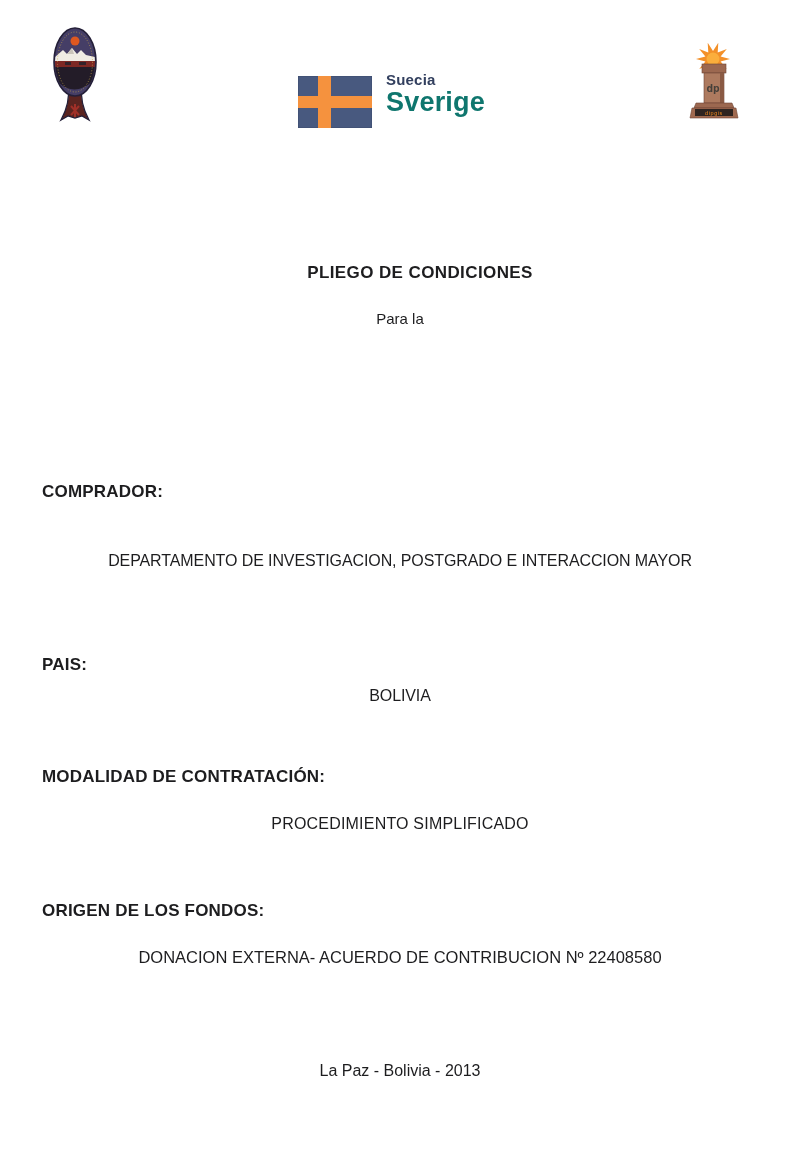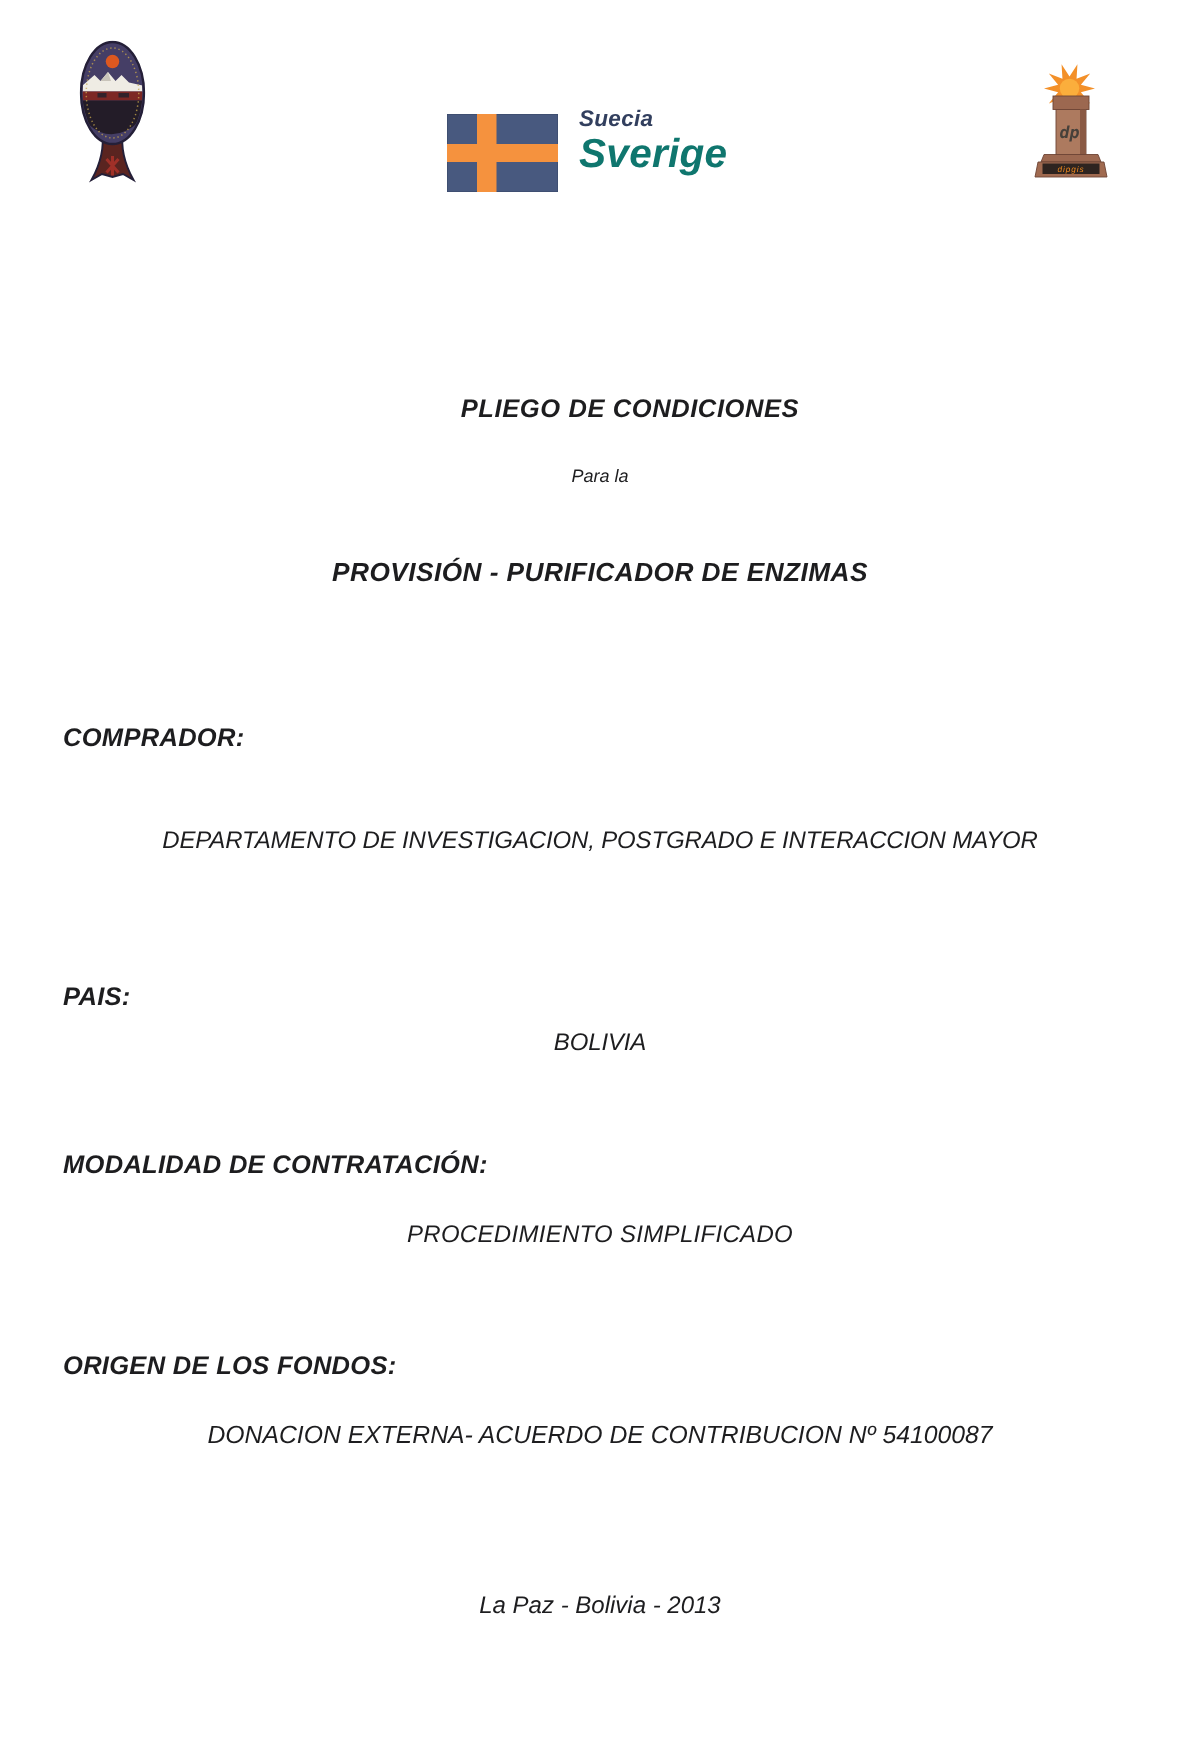--- a/index.html
+++ b/index.html
@@ -4,26 +4,25 @@
 <style>
   html, body { margin:0; padding:0; background:#ffffff; }
   .page {
     position: relative;
     width: 800px;
     height: 1092px;
     background: #ffffff;
     font-family: "Liberation Sans", sans-serif;
     color: #1d1d1f;
     overflow: hidden;
-    font-style: italic;
   }
   .abs { position: absolute; }
   .centered { left: 0; width: 100%; text-align: center; }
   .doc-title { font-size: 17px; font-weight: 700; letter-spacing: .4px; padding-left: 20px; }
-  .doc-sub   { font-size: 12px; font-weight: 400; }
+  .doc-sub   { font-size: 15px; font-weight: 400; }
   .doc-subject { font-size: 17.5px; font-weight: 700; letter-spacing: .3px; }
   .sec-label {
     left: 42px;
     font-size: 17px;
     font-weight: 700;
     letter-spacing: .2px;
   }
   .sec-value { font-size: 16px; font-weight: 400; letter-spacing: -0.1px; }
   .sec-value-lg { font-size: 16.5px; font-weight: 400; }
   .footer-place { font-size: 16px; }
@@ -89,30 +88,29 @@
     <rect x="38" y="33" width="4" height="30" fill="#8a5a44"></rect>
     <text x="31" y="52" font-size="11" font-weight="700" text-anchor="middle" fill="#46403a" font-family="'DejaVu Sans Mono', monospace">dp</text>
     <polygon points="14,63 50,63 52,68 12,68" fill="#9c6850" stroke="#6e4536" stroke-width="0.6"></polygon>
     <polygon points="10,68 54,68 56,78 8,78" fill="#a06a50" stroke="#6e4536" stroke-width="0.6"></polygon>
     <rect x="13" y="69" width="38" height="7" fill="#2e2420"></rect>
     <text x="32" y="74.5" font-size="5.5" text-anchor="middle" fill="#f28a1e" letter-spacing="0.6">dipgis</text>
   </svg>
 
   <div class="abs centered doc-title" style="top:263px">PLIEGO DE CONDICIONES</div>
   <div class="abs centered doc-sub" style="top:310px">Para la</div>
-  <div class="abs centered doc-subject" style="top:371px">PROVISIÓN - PURIFICADOR DE ENZIMAS</div>
 
   <div class="abs sec-label" style="top:482px">COMPRADOR:</div>
   <div class="abs centered sec-value" style="top:552px">DEPARTAMENTO DE INVESTIGACION, POSTGRADO E INTERACCION MAYOR</div>
 
   <div class="abs sec-label" style="top:655px">PAIS:</div>
   <div class="abs centered sec-value" style="top:687px">BOLIVIA</div>
 
   <div class="abs sec-label" style="top:767px">MODALIDAD DE CONTRATACIÓN:</div>
   <div class="abs centered sec-value" style="top:815px; letter-spacing:.2px">PROCEDIMIENTO SIMPLIFICADO</div>
 
   <div class="abs sec-label" style="top:901px">ORIGEN DE LOS FONDOS:</div>
-  <div class="abs centered sec-value-lg" style="top:948px">DONACION EXTERNA- ACUERDO DE CONTRIBUCION Nº 54100087</div>
+  <div class="abs centered sec-value-lg" style="top:948px">DONACION EXTERNA- ACUERDO DE CONTRIBUCION Nº 22408580</div>
 
   <div class="abs centered footer-place" style="top:1062px">La Paz - Bolivia - 2013</div>
   <div class="abs footer-page" style="top:1122px; right:55px">Página 1 de 20</div>
 
 </div>
 
 </body></html>

